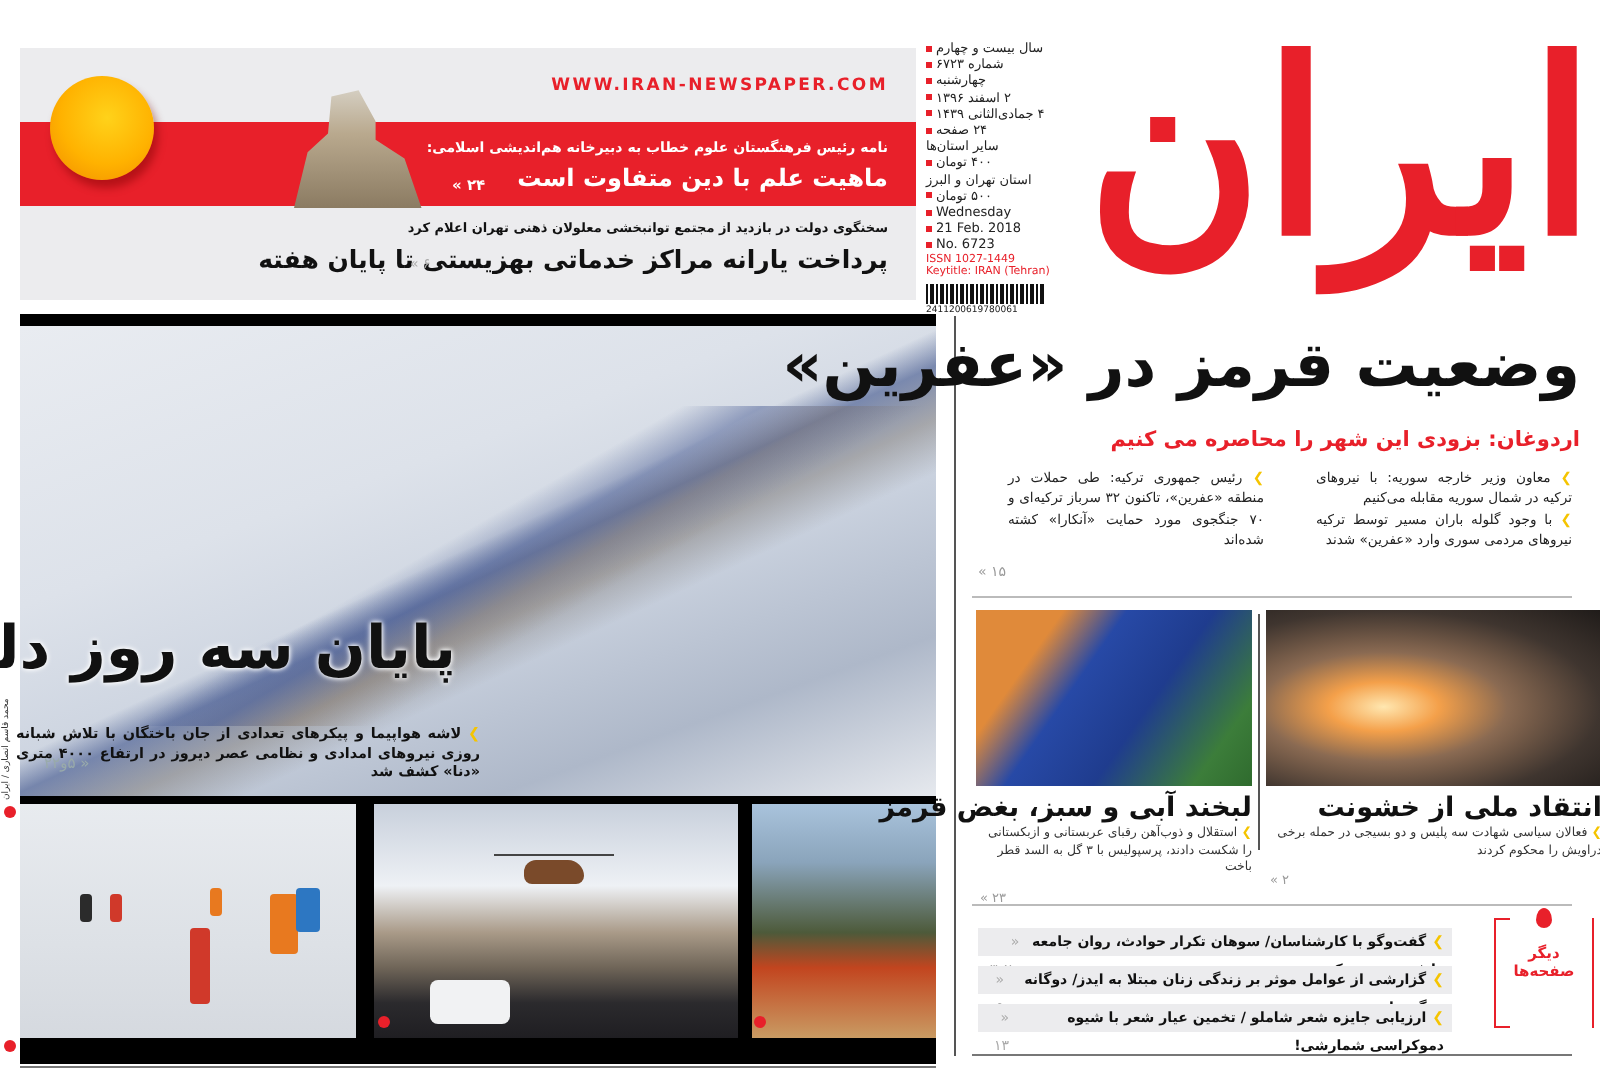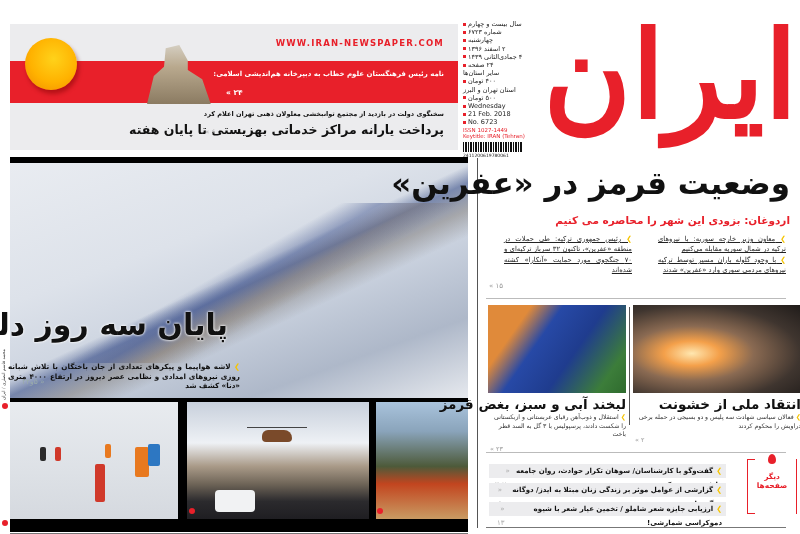--- a/index.html
+++ b/index.html
@@ -67,21 +67,21 @@
   .hiker.blue { background: #2d77c2; }
   #helicopter { position: absolute; left: 75px; top: 28px; width: 30px; height: 12px; background: #7a4a2a; border-radius: 6px 8px 4px 4px; }
   #heli-rotor { position: absolute; left: 60px; top: 25px; width: 60px; height: 1px; background: #444; }
   #car { position: absolute; left: 28px; top: 88px; width: 40px; height: 22px; background: #f1f2f3; border-radius: 4px; }
   .strip-credit { position: absolute; width: 6px; height: 6px; border-radius: 50%; background: #e8202a; }
 
   
   #col-rule { position: absolute; left: 477px; top: 158px; width: 1px; height: 370px; background: #555; }
   #main-headline { position: absolute; right: 10px; top: 157px; width: 305px; font-size: 31px; font-weight: bold; color: #111; text-align: right; white-space: nowrap; line-height: 52px; }
   #main-subhead { position: absolute; right: 10px; top: 214px; font-size: 10.5px; color: #e8202a; font-weight: bold; }
-  .bullets { position: absolute; top: 234px; width: 128px; font-size: 6.8px; line-height: 10.4px; text-align: justify; color: #222; text-decoration: underline; }
+  .bullets { position: absolute; top: 234px; width: 128px; font-size: 6.8px; line-height: 10.4px; text-align: justify; color: #222; }
   #bullets-right { right: 14px; }
   #bullets-left { right: 168px; }
   .bullets .chev { color: #f5c400; font-weight: bold; }
   #main-ref { position: absolute; left: 489px; top: 282px; font-size: 7px; color: #999; }
   #right-rule-1 { position: absolute; left: 486px; top: 298px; width: 300px; height: 1px; background: #bbb; }
 
   #story-a { position: absolute; left: 633px; top: 305px; width: 168px; }
   #story-b { position: absolute; left: 488px; top: 305px; width: 138px; }
   #story-divider { position: absolute; left: 629px; top: 307px; width: 1px; height: 118px; background: #555; }
   .story-photo { width: 100%; height: 88px; }
@@ -170,20 +170,21 @@
     <div id="barcode-num">2411200619780061</div>
   </div>
 </div>
 
 <div id="top-banner">
   <div id="site-url">WWW.IRAN-NEWSPAPER.COM</div>
   <div id="red-band"></div>
   <div id="sun"></div>
   <div id="portrait"></div>
   <div id="banner-kicker" class="rtl">نامه رئیس فرهنگستان علوم خطاب به دبیرخانه هم‌اندیشی اسلامی:</div>
+  <div id="banner-headline" class="rtl">ماهیت علم با دین متفاوت است</div>
   <div id="banner-ref" class="rtl">« ۲۴</div>
   <div id="sub-kicker" class="rtl">سخنگوی دولت در بازدید از مجتمع توانبخشی معلولان ذهنی تهران اعلام کرد</div>
   <div id="sub-headline" class="rtl">پرداخت یارانه مراکز خدماتی بهزیستی تا پایان هفته</div>
   <div id="sub-ref" class="rtl">« ۶</div>
 </div>
 
 <div id="lead">
   <div id="lead-photo">
     <div id="lead-ridge"></div>
   </div>

